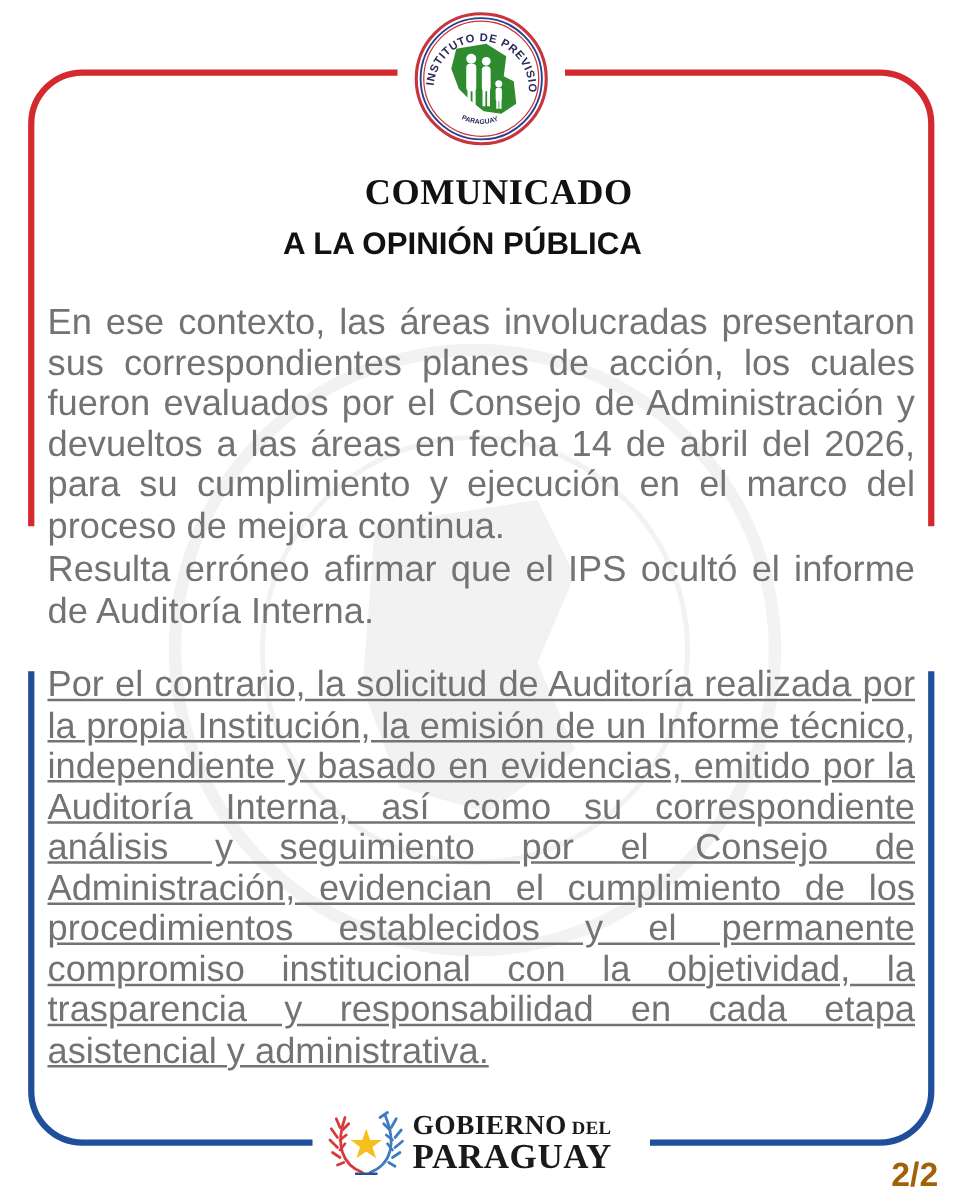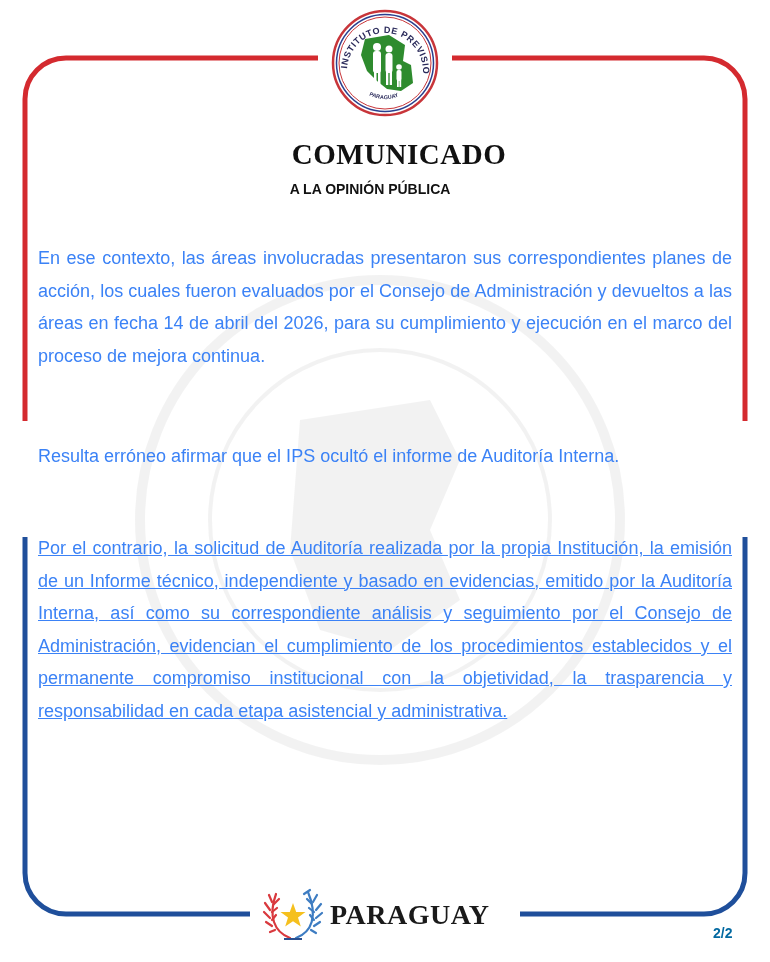--- a/index.html
+++ b/index.html
@@ -9,37 +9,37 @@
     }
     .frame-svg { position: absolute; left: 0; top: 0; width: 770px; height: 962px; pointer-events: none; }
     .watermark { position: absolute; left: 130px; top: 270px; width: 500px; height: 500px; opacity: 0.07; }
     .logo { position: absolute; left: 331px; top: 9px; width: 108px; height: 108px; }
     .title {
       position: absolute; left: 0; width: 770px; top: 138px; text-align: center;
       font-family: "Liberation Serif", "DejaVu Serif", serif; font-weight: bold; font-size: 29px; letter-spacing: 0.5px; color: #111; padding-left: 14px;
     }
     .subtitle {
       position: absolute; left: 0; width: 740px; top: 181px; text-align: center;
-      font-weight: bold; font-size: 14px; color: #111;
+      font-weight: bold; font-size: 25px; color: #111;
     }
     .para {
-      position: absolute; left: 38px; width: 694px; font-size: 18px; line-height: 32.5px; text-align: justify; color: #3b82f6;
+      position: absolute; left: 38px; width: 694px; font-size: 29px; line-height: 32.5px; text-align: justify; color: #737373;
     }
     .p1 { top: 242px; }
     .p2 { top: 440px; }
     .p3 { top: 532px; text-decoration: underline; }
     .gov {
       position: absolute; left: 262px; top: 884px; height: 60px; display: flex; align-items: center;
     }
     .gov-emblem { width: 62px; height: 60px; }
     .gov-text { margin-left: 6px; font-family: "Liberation Serif", "DejaVu Serif", serif; font-weight: bold; color: #1a1a1a; line-height: 1; }
     .gov-line1 { font-size: 22px; letter-spacing: 0.3px; }
     .gov-line1 .small { font-size: 15px; margin-left: 4px; }
     .gov-line2 { font-size: 28px; letter-spacing: 0.5px; margin-top: 1px; }
-    .page-num { position: absolute; left: 713px; top: 925px; font-weight: bold; font-size: 14px; color: #0369a1; }
+    .page-num { position: absolute; left: 713px; top: 925px; font-weight: bold; font-size: 27px; color: #a16207; }
   </style>
 </head>
 <body>
 
 <svg class="frame-svg" viewBox="0 0 770 962">
 
   <path d="M318 58 L66 58 A41 41 0 0 0 25 99 L25 421" fill="none" stroke="#d42a2f" stroke-width="5"></path>
   <path d="M452 58 L704 58 A41 41 0 0 1 745 99 L745 421" fill="none" stroke="#d42a2f" stroke-width="5"></path>
 
   <path d="M25 537 L25 873 A41 41 0 0 0 66 914 L250 914" fill="none" stroke="#1f4f9b" stroke-width="5"></path>
@@ -117,17 +117,18 @@
         <path d="M52 36 L48 31"></path>
         <path d="M52 28 L47 24"></path>
         <path d="M50 20 L45 15"></path>
       <path d="M42 10 L48 6"></path>
     </g>
     <path d="M22 55 L40 55" stroke="#2a4f8f" stroke-width="2"></path>
 
     <polygon points="31,19 34.2,28 43.5,28 36,33.6 38.8,42.6 31,37.2 23.2,42.6 26,33.6 18.5,28 27.8,28" fill="#f5c01e"></polygon>
   </svg>
   <div class="gov-text">
+    <div class="gov-line1"><span>GOBIERNO</span><span class="small">DEL</span></div>
     <div class="gov-line2">PARAGUAY</div>
   </div>
 </div>
 
 <div class="page-num">2/2</div>
 
 </body></html>

